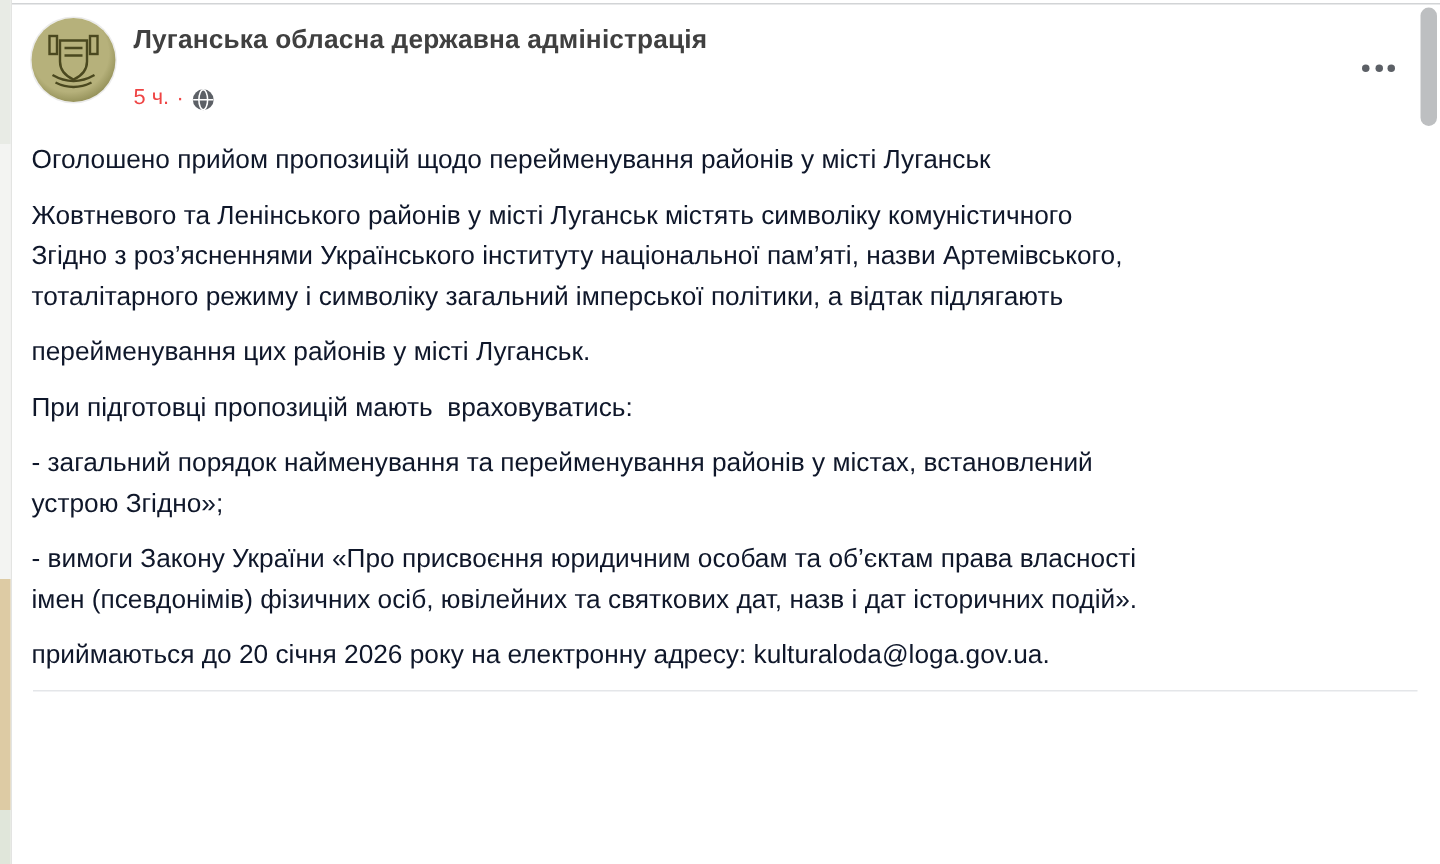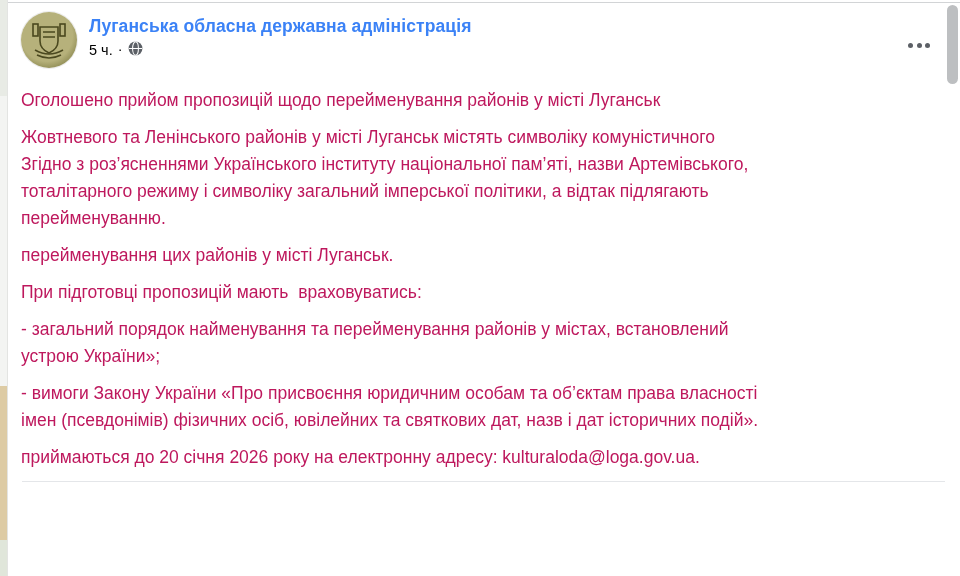--- a/index.html
+++ b/index.html
@@ -33,39 +33,39 @@
   .post-header{ position:relative; padding:12px 16px 0 13px; display:flex; }
   .avatar{
     width:56px; height:56px; border-radius:50%; flex:0 0 56px;
     background:radial-gradient(circle at 46% 42%, #b6b17b 0 58%, #8d8a52 78%, #6e6c37 100%);
     box-shadow:0 0 0 1px rgba(0,0,0,.08);
     display:flex; align-items:center; justify-content:center;
     cursor:pointer; overflow:hidden;
   }
   .header-text{ margin-left:12px; padding-top:2px; }
   .page-name{
-    font-size:17.5px; font-weight:bold; color:#3b82f6; letter-spacing:.1px;
+    font-size:17.5px; font-weight:bold; color:#404040; letter-spacing:.1px;
     line-height:24px; cursor:pointer;
   }
-  .meta-row{ display:flex; align-items:flex-start; margin-top:3px; color:#000000; }
+  .meta-row{ display:flex; align-items:flex-end; margin-top:18px; color:#ef4444; }
   .timestamp{ font-size:14.5px; line-height:18px; }
   .meta-sep{ font-size:14.5px; margin:0 5px; }
   .globe{ width:15px; height:15px; display:block; }
 
   .more-btn{
     position:absolute; right:24px; top:33px; width:34px; height:24px;
     display:flex; align-items:center; justify-content:center; gap:3.5px;
     background:none; border:none; cursor:pointer;
   }
   .more-btn i{ width:5px; height:5px; border-radius:50%; background:#5c6066; display:block; }
 
   
   .post-body{
     padding:19px 14px 0 13px;
-    font-size:17.5px; line-height:27px; color:#be185d;
+    font-size:17.5px; line-height:27px; color:#0f172a;
   }
   .post-body p{ margin:0 0 10px; }
   .ln{ display:block; white-space:pre-wrap; }
 
   .divider{ height:1px; background:#e4e6e9; margin:4px 1px 0 1px; }
 
   
   .scrollbar-thumb{
     position:absolute; right:2px; top:5px; width:11px; height:79px;
     border-radius:6px; background:#bdbfc1; z-index:5; cursor:grab;
@@ -121,31 +121,30 @@
     </div>
 
     <div class="post-body">
       <p>
         <span class="ln">Оголошено прийом пропозицій щодо перейменування районів у місті Луганськ</span>
       </p>
       <p>
         <span class="ln">Жовтневого та Ленінського районів у місті Луганськ містять символіку комуністичного</span>
         <span class="ln">Згідно з роз’ясненнями Українського інституту національної пам’яті, назви Артемівського,</span>
         <span class="ln">тоталітарного режиму і символіку загальний імперської політики, а відтак підлягають</span>
-        <span class="ln">перейменуванню.</span>
       </p>
       <p>
         <span class="ln">перейменування цих районів у місті Луганськ.</span>
       </p>
       <p>
         <span class="ln">При підготовці пропозицій мають  враховуватись:</span>
       </p>
       <p>
         <span class="ln">- загальний порядок найменування та перейменування районів у містах, встановлений</span>
-        <span class="ln">устрою України»;</span>
+        <span class="ln">устрою Згідно»;</span>
       </p>
       <p>
         <span class="ln">- вимоги Закону України «Про присвоєння юридичним особам та об’єктам права власності</span>
         <span class="ln">імен (псевдонімів) фізичних осіб, ювілейних та святкових дат, назв і дат історичних подій».</span>
       </p>
       <p>
         <span class="ln">приймаються до 20 січня 2026 року на електронну адресу: kulturaloda@loga.gov.ua.</span>
       </p>
       <div class="divider"></div>
     </div>

